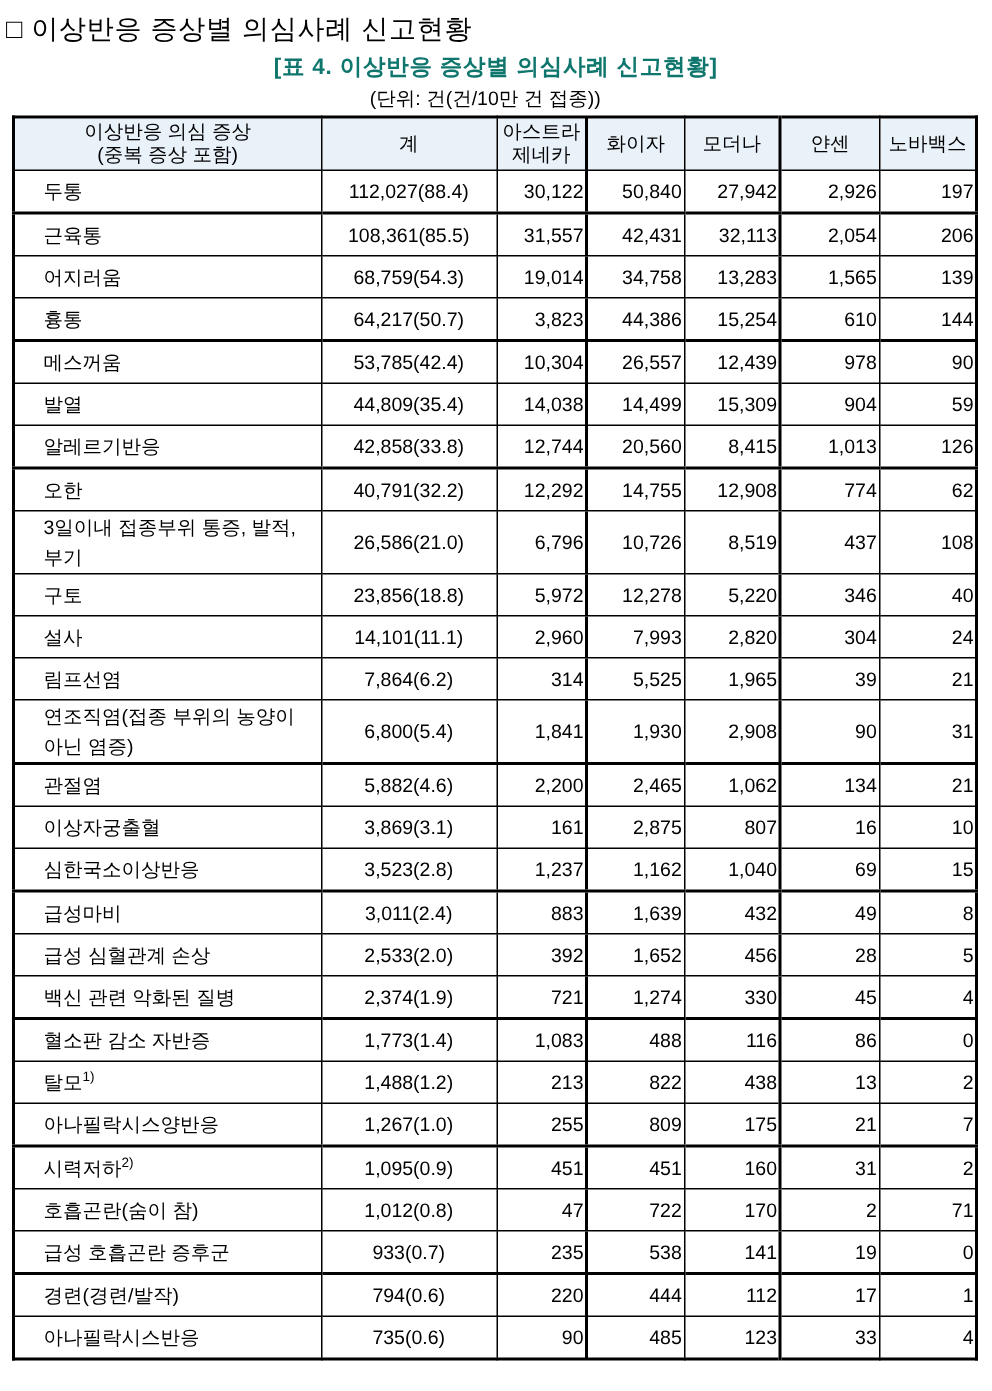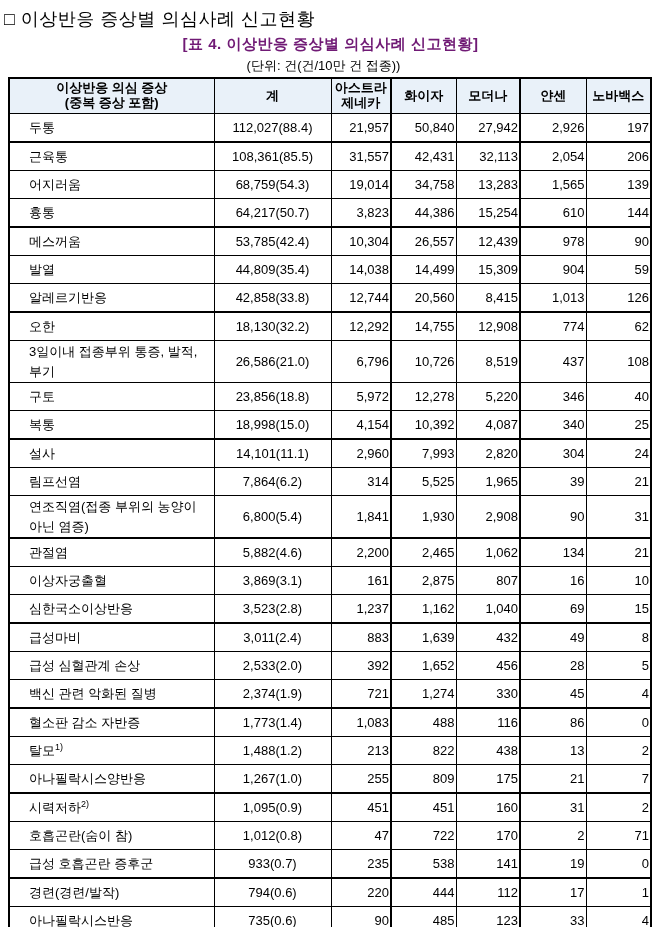--- a/index.html
+++ b/index.html
@@ -14,21 +14,21 @@
 
   .title {
     font-size: 18px;
     letter-spacing: 0.5px;
     padding: 7px 12px 0 4px;
     white-space: nowrap;
   }
   .caption {
     font-size: 15px;
     font-weight: bold;
-    color: #701a75;
+    color: #0f766e;
     text-align: center;
     margin-top: 4px;
     letter-spacing: 0.5px;
   }
   .unit {
     font-size: 13px;
     text-align: center;
     padding-right: 14px;
     margin-top: 3px;
     margin-bottom: 2px;
@@ -41,21 +41,21 @@
     margin-left: 8px;
     border: 2px solid #000;
   }
   table.report th, table.report td {
     border: 1px solid #000;
     overflow: hidden;
     font-size: 13px;
   }
   thead th {
     background: #E9F1F9;
-    font-weight: bold;
+    font-weight: normal;
     height: 32px;
     text-align: center;
     line-height: 1.12;
     padding: 1px 0;
   }
   tbody td { height: 25px; padding: 1px 2px; background: #fff; }
   td.sym  { text-align: left; padding-left: 19px; line-height: 1.5; }
   td.tot  { text-align: center; margin-left: 12px; }
   td.num  { text-align: right; padding-right: 1px; }
   tr.thick-bottom td { border-bottom: 2px solid #000; }
@@ -101,21 +101,21 @@
         <th>화이자</th>
         <th>모더나</th>
         <th>얀센</th>
         <th>노바백스</th>
       </tr>
     </thead>
     <tbody>
         <tr class="thick-bottom">
     <td class="sym"><span class="sym-text">두통</span><sup class="fn sym-sup"></sup></td>
     <td class="tot">112,027(88.4)</td>
-    <td class="num">21,957</td>
+    <td class="num">30,122</td>
     <td class="num">50,840</td>
     <td class="num">27,942</td>
     <td class="num">2,926</td>
     <td class="num">197</td>
   </tr>
         <tr>
     <td class="sym"><span class="sym-text">근육통</span><sup class="fn sym-sup"></sup></td>
     <td class="tot">108,361(85.5)</td>
     <td class="num">31,557</td>
     <td class="num">42,431</td>
@@ -163,21 +163,21 @@
     <td class="sym"><span class="sym-text">알레르기반응</span><sup class="fn sym-sup"></sup></td>
     <td class="tot">42,858(33.8)</td>
     <td class="num">12,744</td>
     <td class="num">20,560</td>
     <td class="num">8,415</td>
     <td class="num">1,013</td>
     <td class="num">126</td>
   </tr>
         <tr>
     <td class="sym"><span class="sym-text">오한</span><sup class="fn sym-sup"></sup></td>
-    <td class="tot">18,130(32.2)</td>
+    <td class="tot">40,791(32.2)</td>
     <td class="num">12,292</td>
     <td class="num">14,755</td>
     <td class="num">12,908</td>
     <td class="num">774</td>
     <td class="num">62</td>
   </tr>
         <tr>
     <td class="sym"><span class="sym-text">3일이내 접종부위 통증, 발적, 부기</span><sup class="fn sym-sup"></sup></td>
     <td class="tot">26,586(21.0)</td>
     <td class="num">6,796</td>
@@ -188,29 +188,20 @@
   </tr>
         <tr>
     <td class="sym"><span class="sym-text">구토</span><sup class="fn sym-sup"></sup></td>
     <td class="tot">23,856(18.8)</td>
     <td class="num">5,972</td>
     <td class="num">12,278</td>
     <td class="num">5,220</td>
     <td class="num">346</td>
     <td class="num">40</td>
   </tr>
-        <tr class="thick-bottom">
-    <td class="sym"><span class="sym-text">복통</span><sup class="fn sym-sup"></sup></td>
-    <td class="tot">18,998(15.0)</td>
-    <td class="num">4,154</td>
-    <td class="num">10,392</td>
-    <td class="num">4,087</td>
-    <td class="num">340</td>
-    <td class="num">25</td>
-  </tr>
         <tr>
     <td class="sym"><span class="sym-text">설사</span><sup class="fn sym-sup"></sup></td>
     <td class="tot">14,101(11.1)</td>
     <td class="num">2,960</td>
     <td class="num">7,993</td>
     <td class="num">2,820</td>
     <td class="num">304</td>
     <td class="num">24</td>
   </tr>
         <tr>

